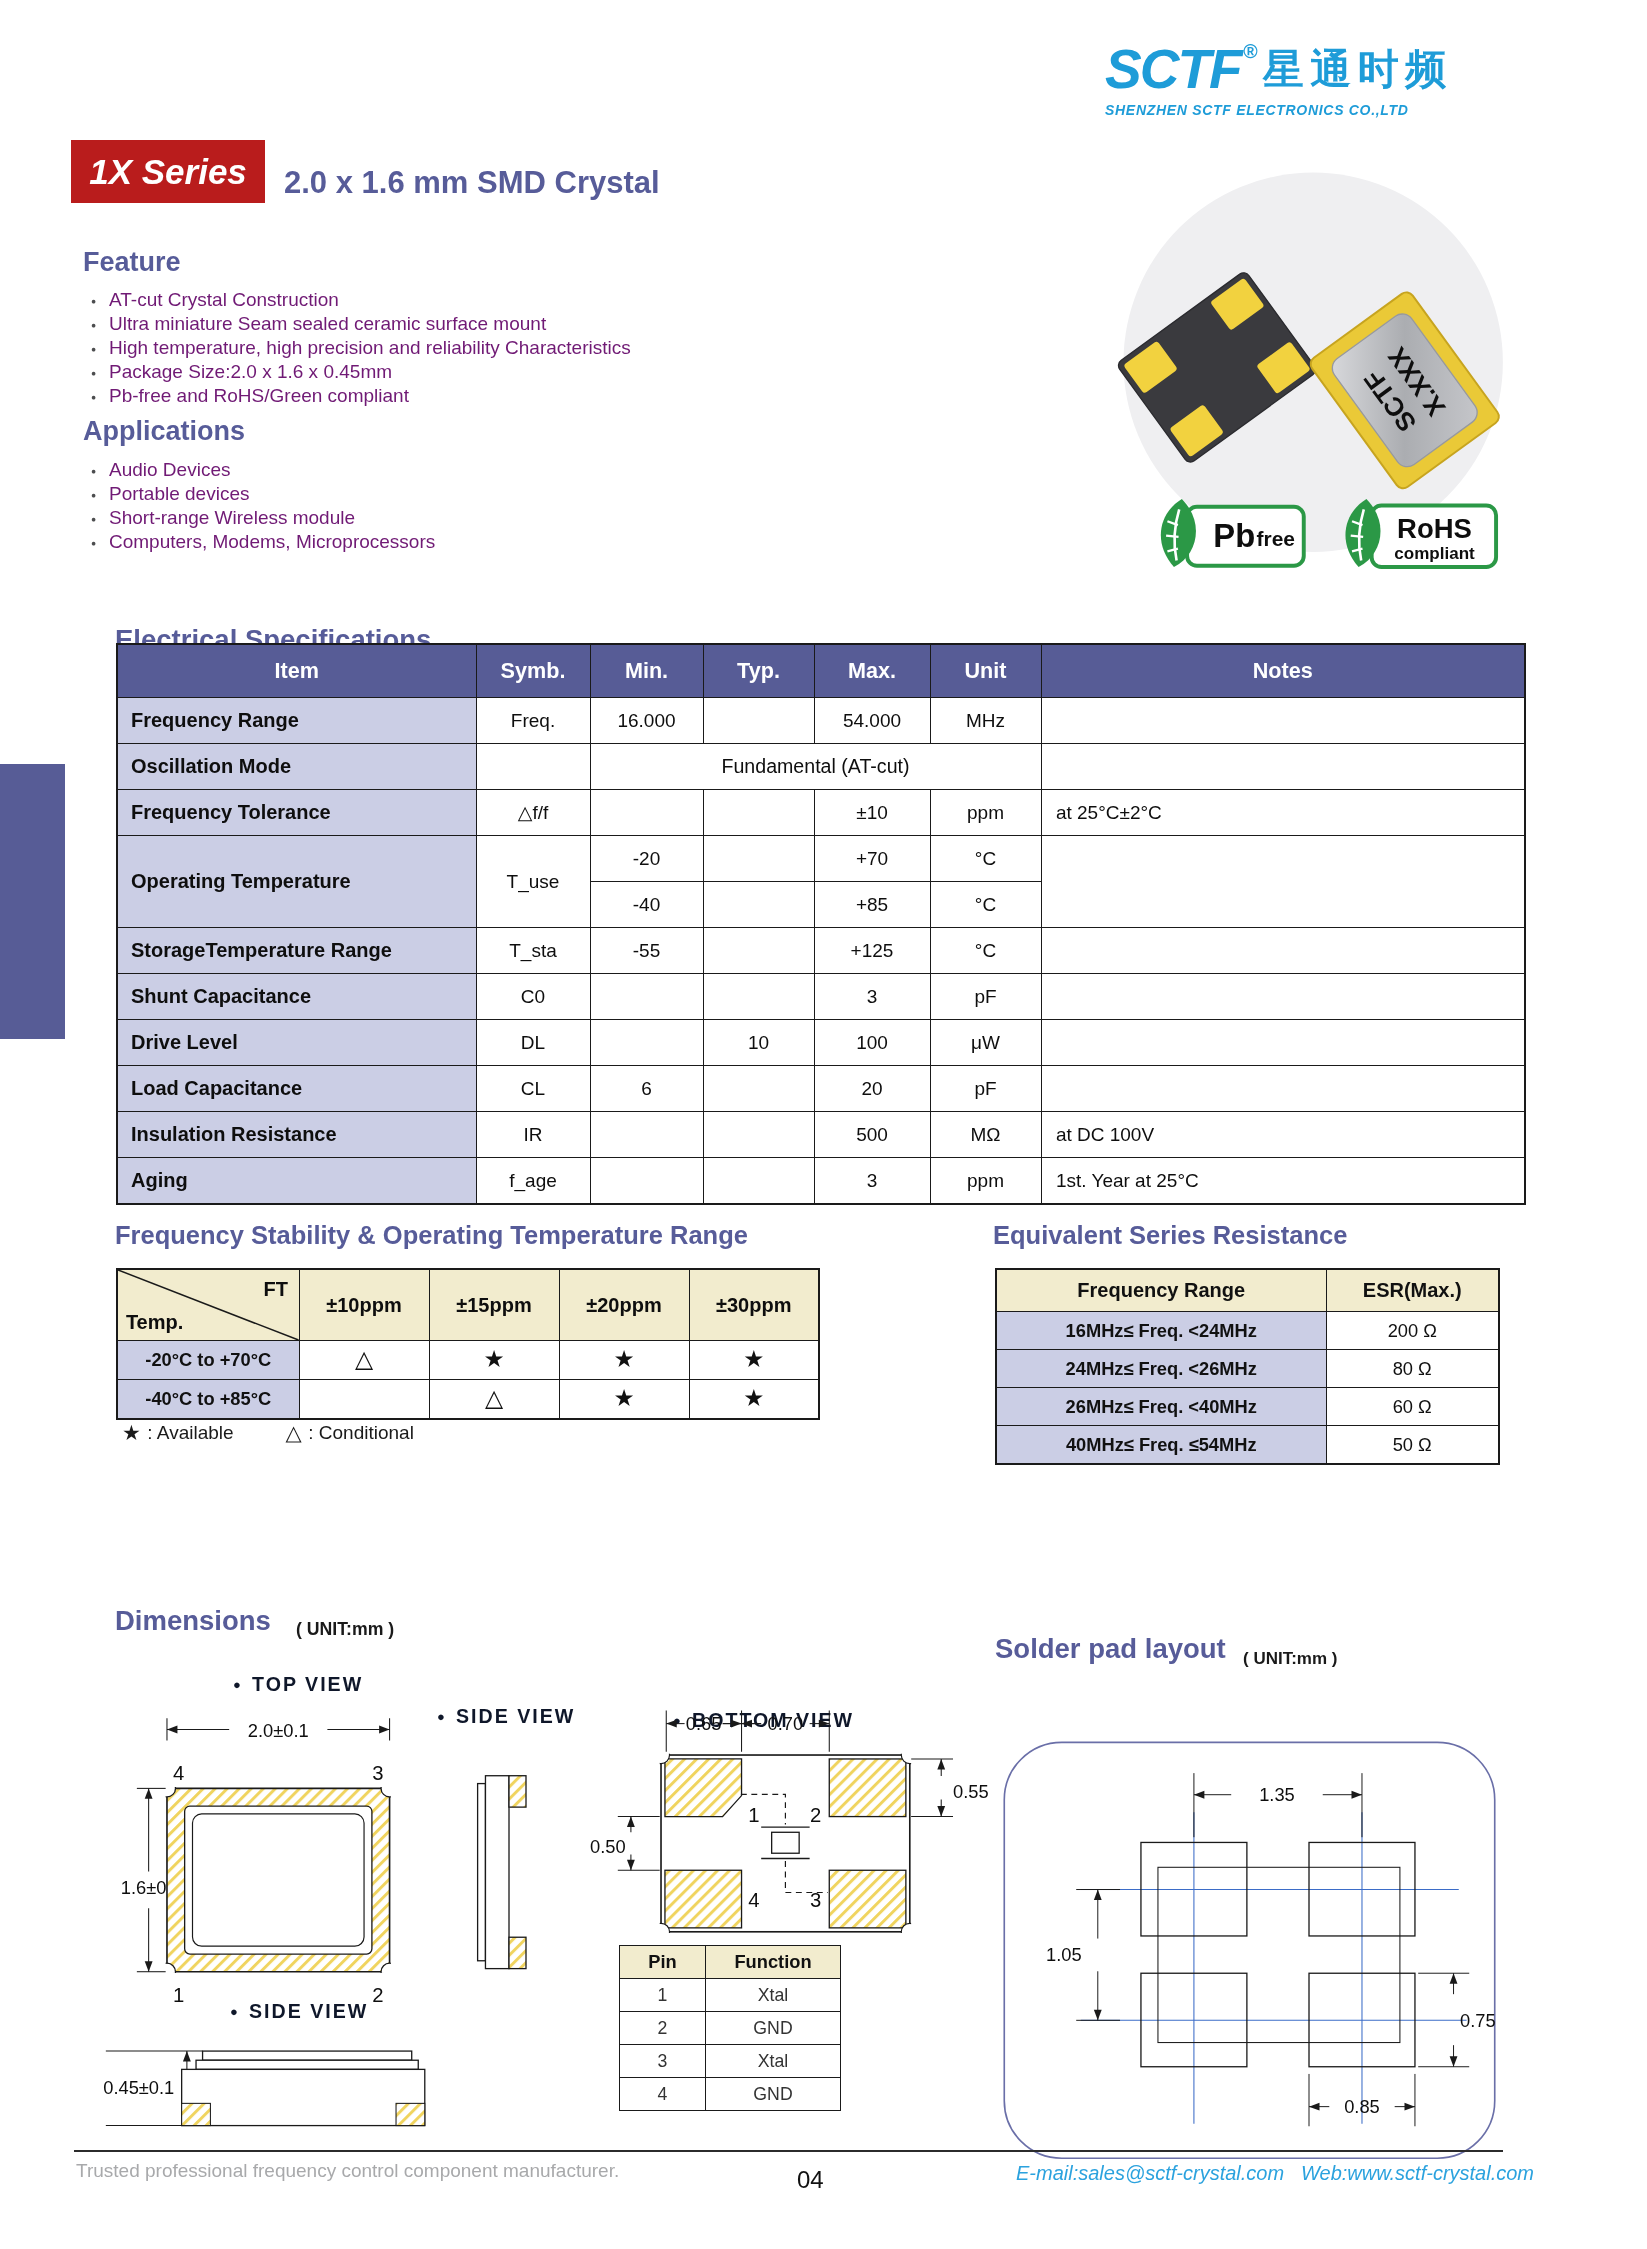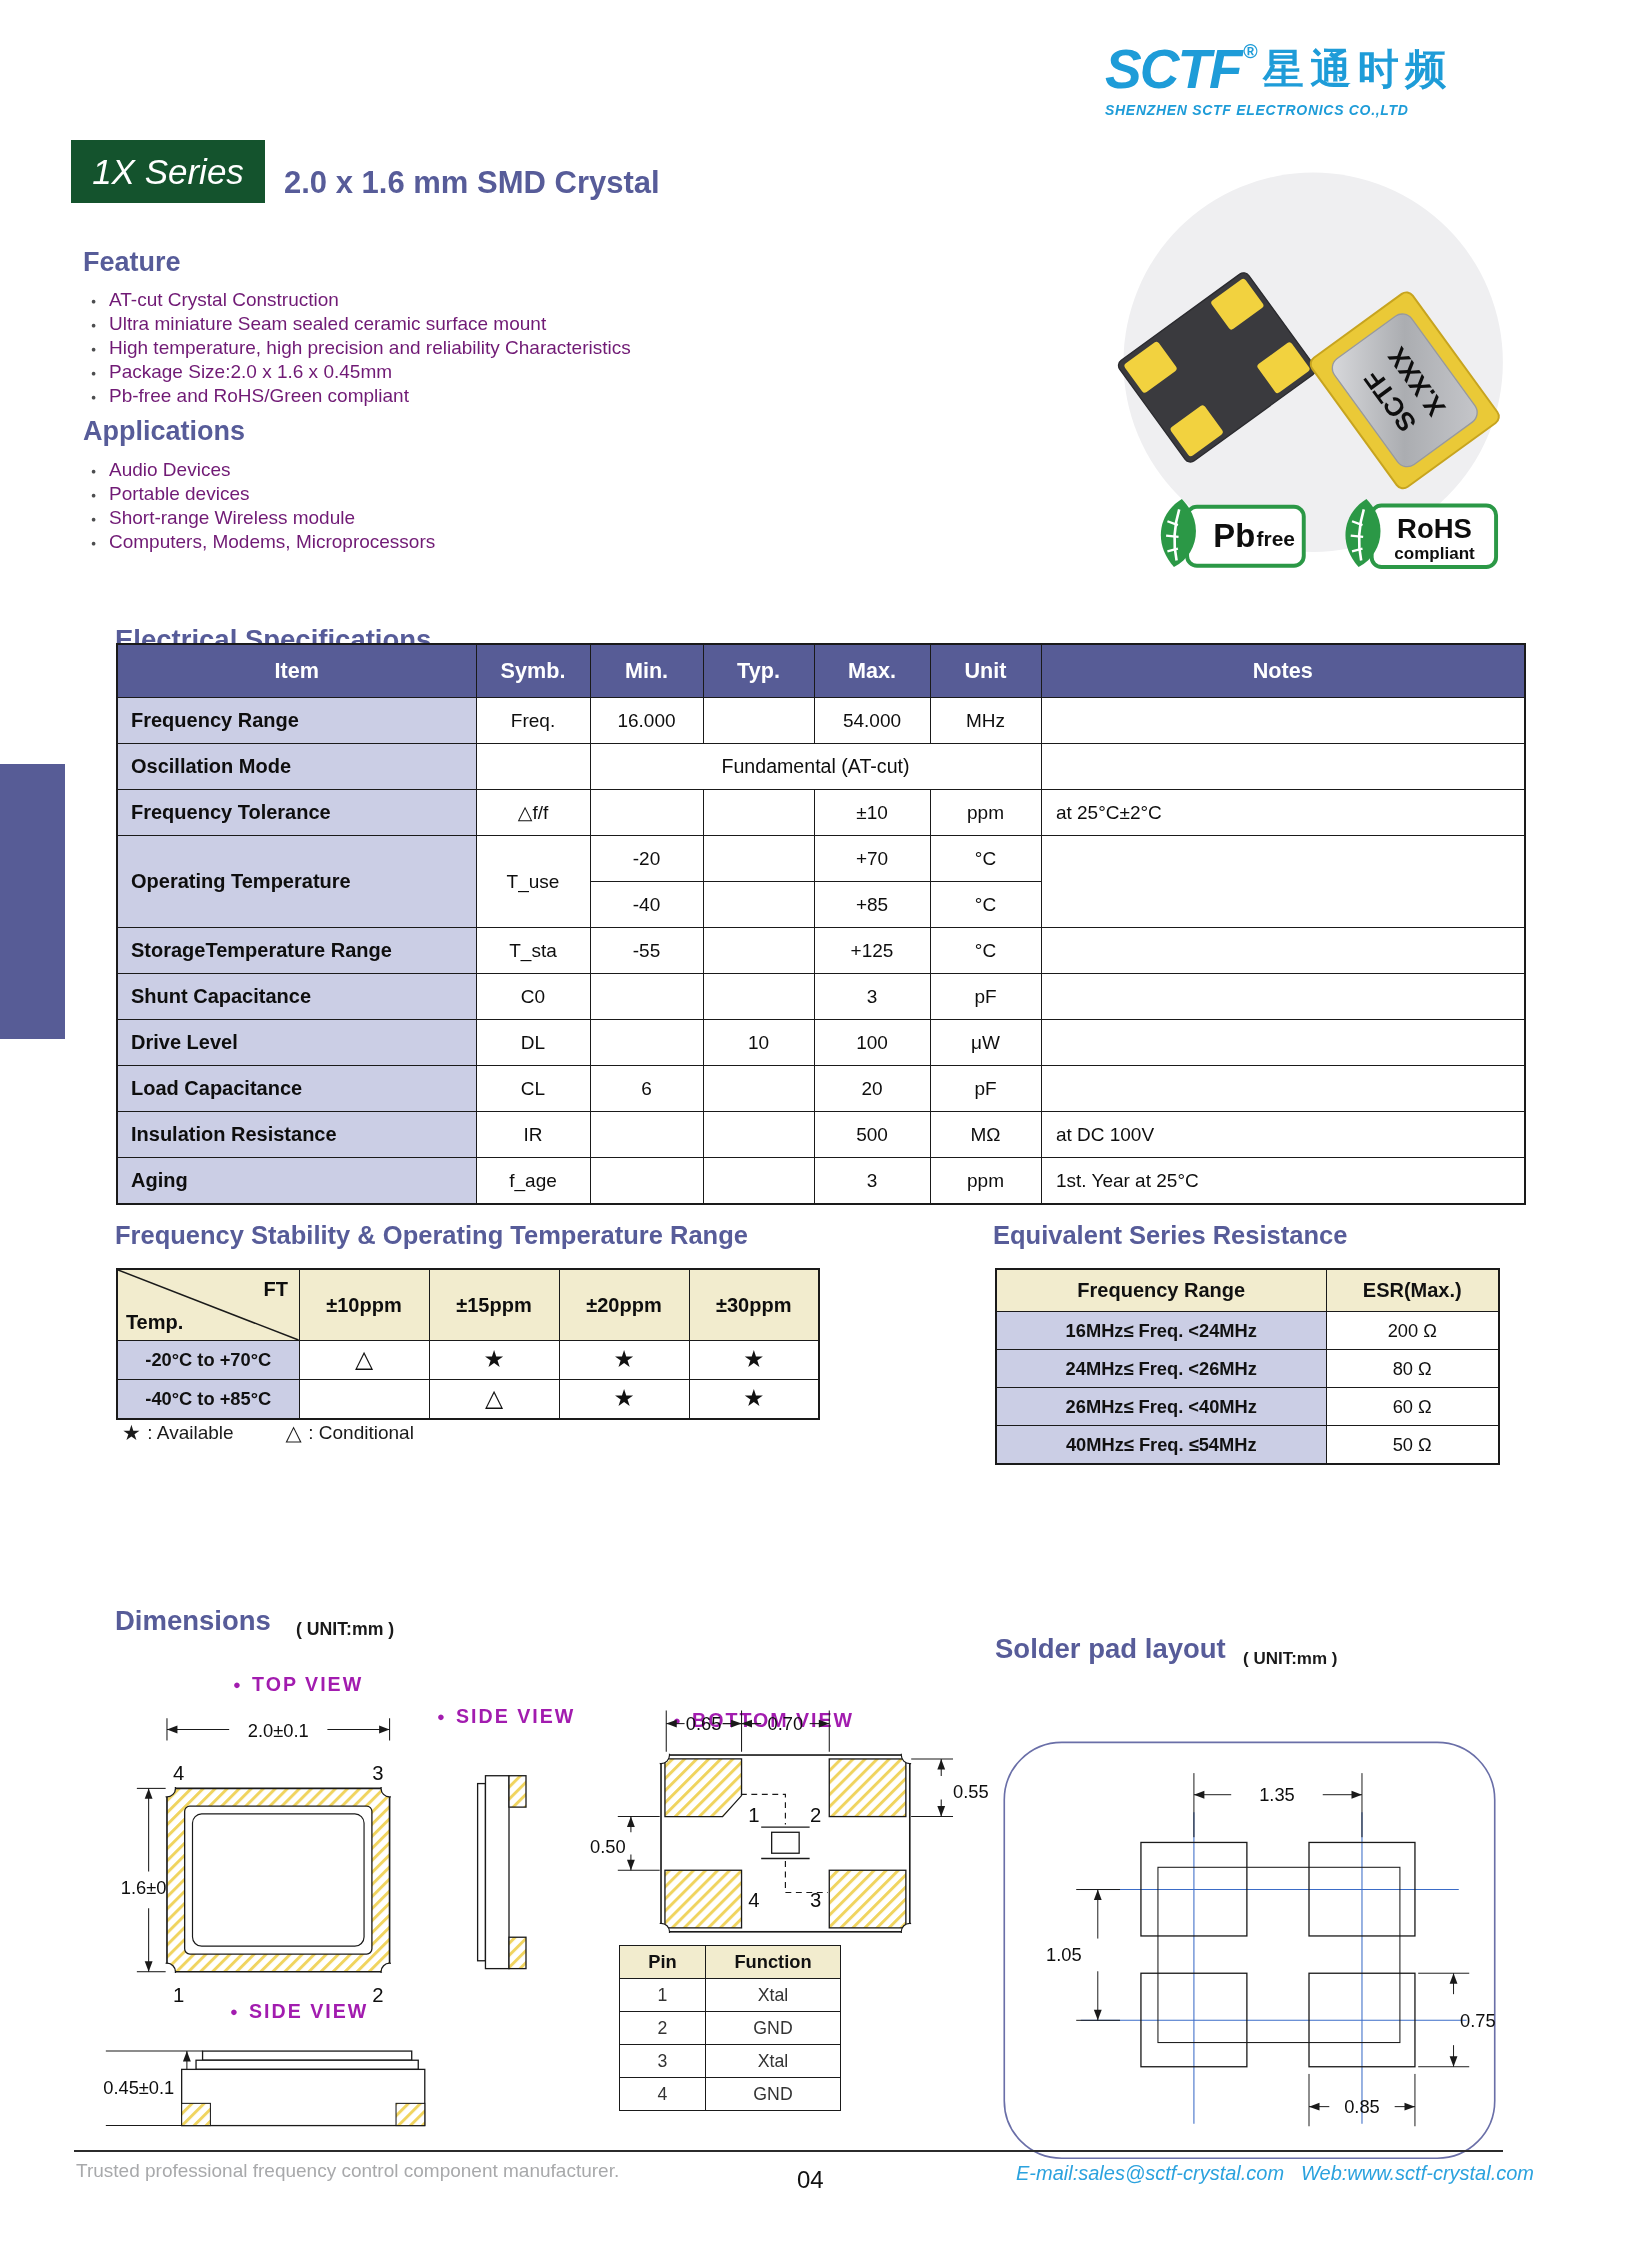--- a/index.html
+++ b/index.html
@@ -8,22 +8,22 @@
   .abs{position:absolute;}
 
   
   .edge-tab{left:0;top:764px;width:65px;height:275px;background:#575C96;}
   .logo{left:1105px;top:39px;width:432px;}
   .logo-row{display:flex;align-items:flex-start;}
   .logo-en{font-size:55px;font-weight:bold;font-style:italic;color:#1E9CD8;letter-spacing:-2px;line-height:60px;}
   .logo-reg{font-size:19.6px;font-weight:bold;color:#1E9CD8;margin:1.3px 5.2px 0 2.6px;}
   .logo-cn{font-size:41px;font-weight:bold;color:#1E9CD8;line-height:60px;letter-spacing:6.5px;}
   .logo-sub{font-size:14px;font-weight:bold;font-style:italic;color:#1E9CD8;letter-spacing:0.7px;margin-top:2.6px;}
-  .series-badge{left:71px;top:140px;width:194px;height:63px;background:#14532d;color:#fff;
-      font-size:35px;font-weight:normal;font-style:italic;text-align:center;line-height:63px;}
+  .series-badge{left:71px;top:140px;width:194px;height:63px;background:#b91c1c;color:#fff;
+      font-size:35px;font-weight:bold;font-style:italic;text-align:center;line-height:63px;}
   .doc-title{left:284px;top:156px;font-size:31px;font-weight:bold;color:#575C99;line-height:54px;}
 
   
   .sec-h{font-size:27px;font-weight:bold;color:#575C99;}
   ul.blist{list-style:none;margin:0;padding:0;}
   ul.blist li{font-size:19px;color:#701a75;line-height:24px;padding-left:22px;position:relative;}
   ul.blist li::before{content:"●";font-size:8.5px;color:#4c4d4f;position:absolute;left:3.9px;top:0.7px;}
 
   
   table{border-collapse:collapse;table-layout:fixed;}
@@ -55,21 +55,21 @@
   .pint{border:1.3px solid #1a1a1a;}
   .pint th,.pint td{border:1.3px solid #1a1a1a;text-align:center;}
   .pint th{background:#F2ECCE;font-size:18.3px;font-weight:bold;height:30px;}
   .pint td{height:30px;font-size:17.7px;color:#333;}
 
   .legend{font-size:19px;color:#1a1a1a;display:flex;align-items:center;gap:6.5px;}
   .legend .sym{font-size:21px;}
   .legend .gap{width:39px;}
 
   
-  .viewlab{font-size:19.6px;font-weight:bold;color:#a21caf;letter-spacing:2px;}
+  .viewlab{font-size:19.6px;font-weight:bold;color:#0f172a;letter-spacing:2px;}
   .viewlab::before{content:"●";font-size:13px;margin-right:9.2px;position:relative;top:-2px;}
   .unit-note{font-size:17.7px;font-weight:bold;color:#1a1a1a;}
 
   svg text{font-family:"Liberation Sans",sans-serif;fill:#0e0e0e;}
   .dimtxt{font-size:28px;}
 
   
   .foot-line{left:74px;top:2150px;width:1429px;height:2px;background:#2b2b2b;}
   .tagline{left:76px;top:2160px;font-size:19px;color:#A8A9AB;}
   .pagenum{left:797px;top:2166px;font-size:24px;color:#111;}

